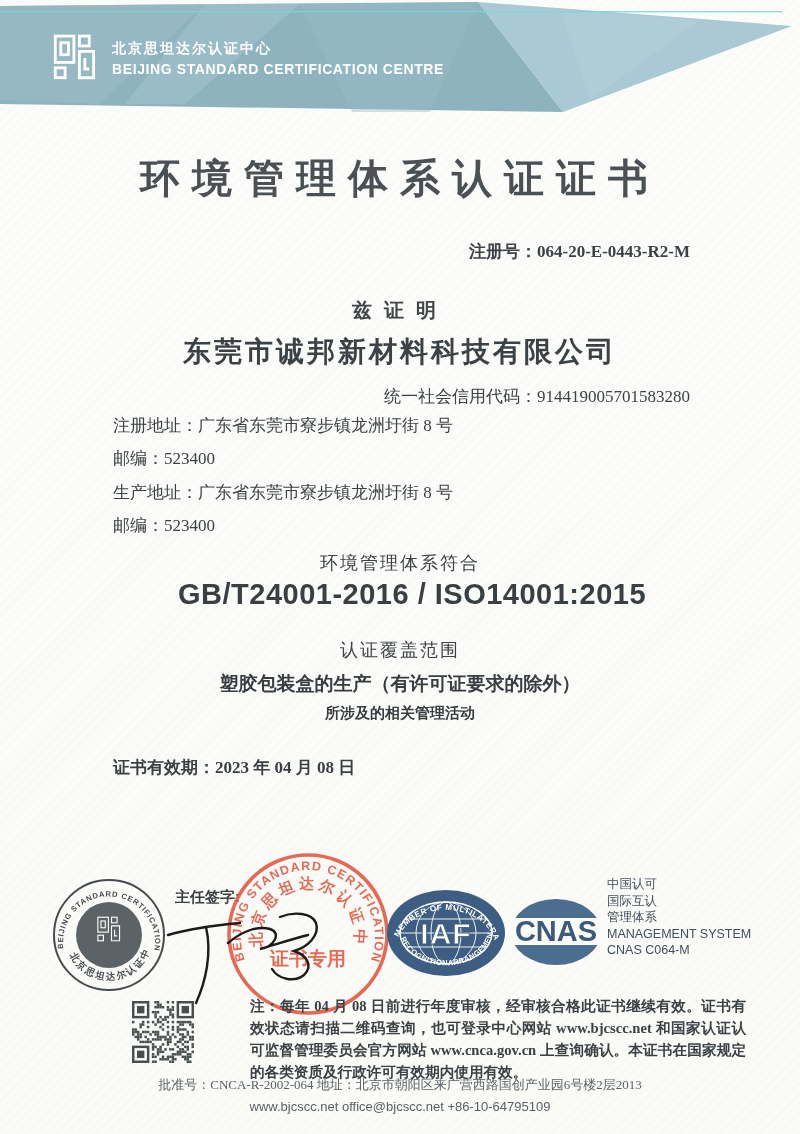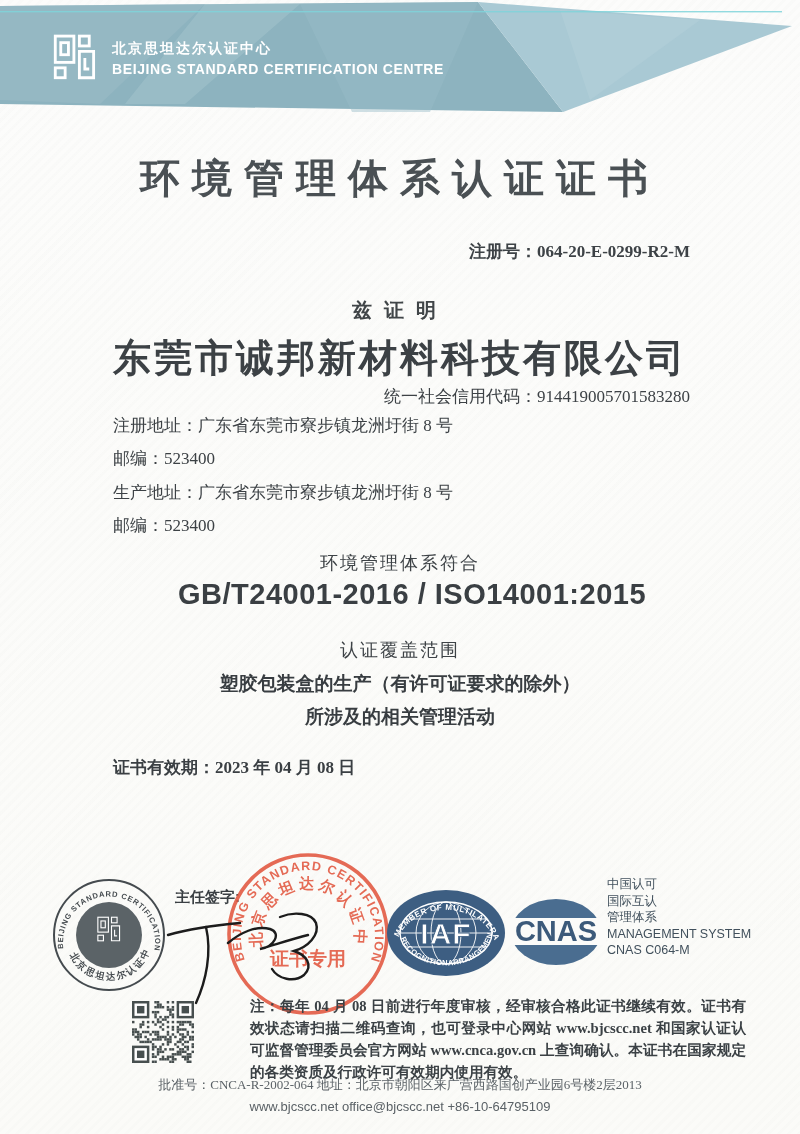--- a/index.html
+++ b/index.html
@@ -16,29 +16,29 @@
   .banner-text{color:#ffffff;font-family:"Liberation Sans","DejaVu Sans",sans-serif;}
   .banner-cn{font-size:14px;font-weight:bold;letter-spacing:2px;margin-bottom:3px;}
   .banner-en{font-size:14px;font-weight:bold;letter-spacing:0.6px;}
   
   .abs{position:absolute;left:0;width:800px;color:#3b4144;}
   .center{text-align:center;}
   .cert-title{top:151px;font-size:40px;font-weight:bold;letter-spacing:12px;color:#4a5054;}
   .reg-line{top:240px;text-align:right;padding-right:110px;width:690px;
             font-size:17px;font-weight:bold;color:#3d4246;}
   .certify{top:297px;font-size:20px;font-weight:bold;letter-spacing:12px;color:#404548;}
-  .company{top:333px;font-size:38px;font-weight:bold;letter-spacing:3px;color:#3c4145;}
+  .company{top:333px;font-size:28px;font-weight:bold;letter-spacing:3px;color:#3c4145;}
   .credit{top:385px;text-align:right;padding-right:110px;width:690px;font-size:17px;color:#3d4246;}
   .addr{left:113px;width:600px;font-size:17px;color:#3c4145;}
   .sys-line{top:551px;font-size:18px;color:#3d4246;letter-spacing:2px;}
   .standard{top:578px;font-family:"Liberation Sans","DejaVu Sans",sans-serif;
             font-size:29px;font-weight:bold;color:#3a3f43;letter-spacing:0.5px;padding-left:12px;}
   .scope-label{top:638px;font-size:18px;color:#3d4246;letter-spacing:2px;}
   .scope1{top:671px;font-size:19px;font-weight:bold;color:#383d41;}
-  .scope2{top:704px;font-size:19px;font-weight:bold;color:#383d41;}
+  .scope2{top:704px;font-size:15px;font-weight:bold;color:#383d41;}
   .dates{top:756px;left:113px;width:600px;display:flex;font-size:17px;font-weight:bold;color:#3a3f43;}
   .date-issue{width:316px;}
   
   .seal{position:absolute;}
   .director-label{position:absolute;top:888px;left:175px;font-size:15px;font-weight:bold;
                   color:#3a3f43;font-family:"Liberation Sans","DejaVu Sans",sans-serif;}
   .cnas-block{position:absolute;top:876px;left:607px;
               font-family:"Liberation Sans","DejaVu Sans",sans-serif;
               font-size:12.5px;line-height:16.5px;color:#41505c;}
   
@@ -75,21 +75,21 @@
         </g>
       </svg>
       <div class="banner-text">
         <div class="banner-cn">北京思坦达尔认证中心</div>
         <div class="banner-en">BEIJING STANDARD CERTIFICATION CENTRE</div>
       </div>
     </div>
   </div>
 
   <div class="abs center cert-title">环境管理体系认证证书</div>
-  <div class="abs reg-line">注册号：064-20-E-0299-R2-M</div>
+  <div class="abs reg-line">注册号：064-20-E-0443-R2-M</div>
   <div class="abs center certify">兹证明</div>
   <div class="abs center company">东莞市诚邦新材料科技有限公司</div>
   <div class="abs credit">统一社会信用代码：914419005701583280</div>
 
   <div class="abs addr" style="top:414px">注册地址：广东省东莞市寮步镇龙洲圩街 8 号</div>
   <div class="abs addr" style="top:447px">邮编：523400</div>
   <div class="abs addr" style="top:481px">生产地址：广东省东莞市寮步镇龙洲圩街 8 号</div>
   <div class="abs addr" style="top:514px">邮编：523400</div>
 
   <div class="abs center sys-line">环境管理体系符合</div>

